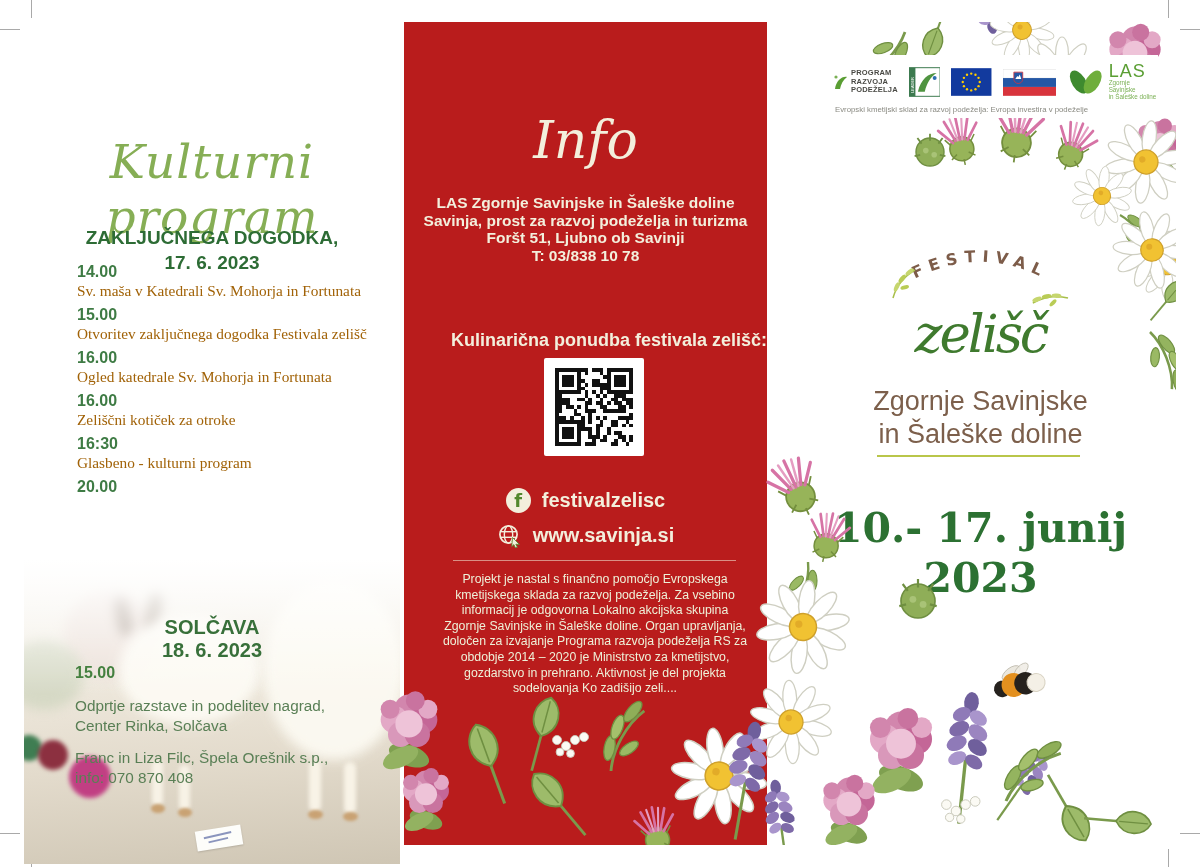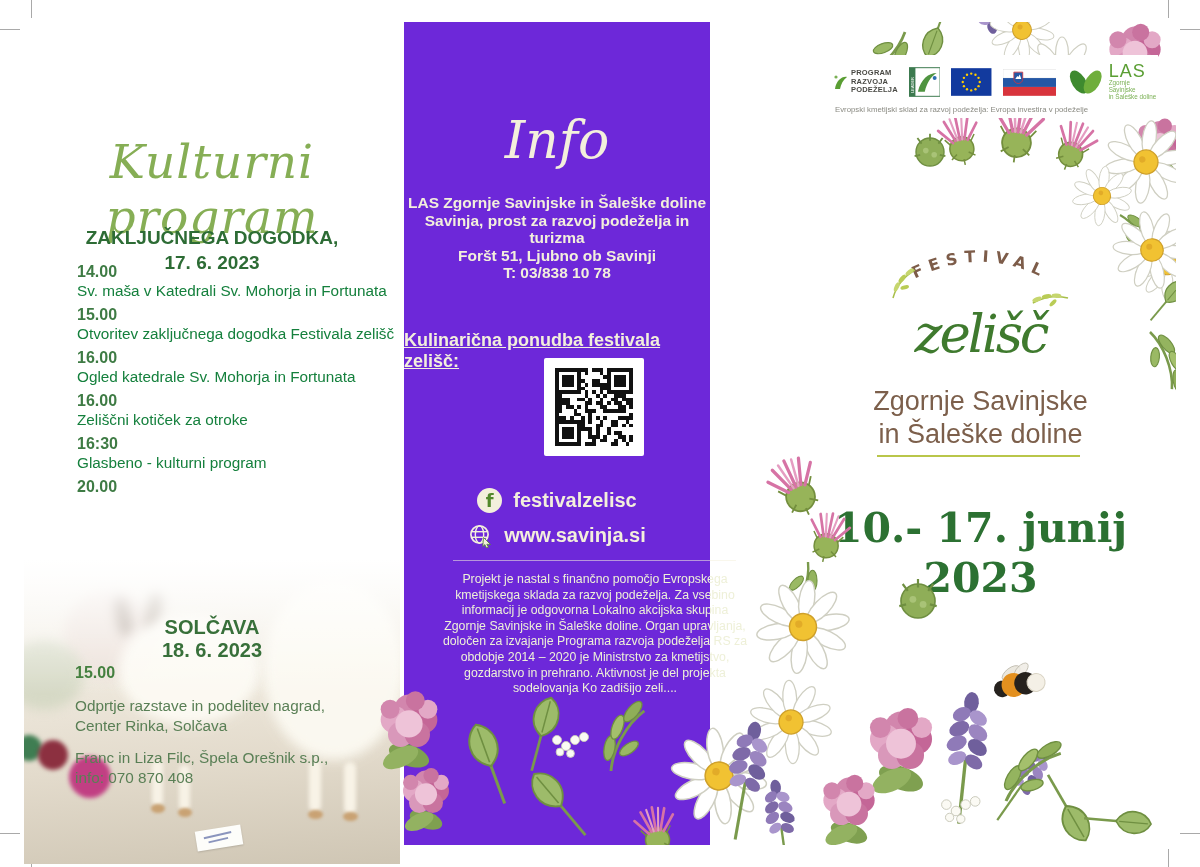--- a/index.html
+++ b/index.html
@@ -2,32 +2,32 @@
 <html><head>
 <meta charset="utf-8">
 <style>
   html,body{margin:0;padding:0;background:#ffffff;}
   .page{position:relative;width:1200px;height:867px;background:#fff;overflow:hidden;
         font-family:"Liberation Sans",sans-serif;}
   .crop{position:absolute;background:#a9a9a9;}
   
   .panel{position:absolute;top:22px;height:823px;}
   .panel-left{left:24px;width:376px;}
-  .panel-mid{left:404px;width:306px;background:#6d28d9;}
+  .panel-mid{left:404px;width:363px;background:#b91c1c;}
   .panel-right{left:785px;width:391px;}
   
   .script{font-family:"DejaVu Serif",serif;font-style:italic;font-weight:400;}
   .kp-title{position:absolute;top:112px;left:0;width:100%;text-align:center;
             font-size:47px;color:#86ae55;letter-spacing:1px;}
   .kp-sub{position:absolute;top:203px;left:0;width:100%;text-align:center;
           font-size:19px;font-weight:700;color:#2d6c35;line-height:25px;}
   .sched{position:absolute;top:240px;left:53px;width:318px;}
   .sched .item{margin-bottom:4px;}
   .sched .t{font-size:16px;font-weight:700;color:#3e7b44;line-height:19px;}
-  .sched .d{font-size:15.3px;color:#15803d;line-height:20px;}
+  .sched .d{font-size:15.3px;color:#a16207;line-height:20px;font-family:Liberation Serif, serif;}
   
   .photo{position:absolute;top:498px;left:0;width:376px;height:344px;overflow:hidden;
          background:linear-gradient(175deg,#fbfaf6 0%,#f2ede3 35%,#e3dbcc 68%,#cfc6b4 100%);}
   .blob{position:absolute;border-radius:50%;filter:blur(6px);}
   .tag{position:absolute;left:172px;top:308px;width:46px;height:20px;background:#fdfdfa;
        transform:rotate(-9deg);box-shadow:0 1px 2px rgba(0,0,0,.15);}
   .tag i{position:absolute;left:8px;top:6px;width:28px;height:2px;background:#8b95bd;transform:rotate(-4deg);}
   .tag i+i{top:11px;width:20px;left:12px;}
   .photo-fade{position:absolute;top:0;left:0;width:100%;height:175px;
               background:linear-gradient(180deg,#ffffff 22%,rgba(255,255,255,0) 100%);}
@@ -36,22 +36,22 @@
   .ex-sub{position:absolute;top:96px;left:0;width:100%;text-align:center;
           font-size:20px;font-weight:700;color:#38703a;line-height:23px;}
   .ex-time{position:absolute;top:144px;left:51px;font-size:16px;font-weight:700;color:#44803f;}
   .ex-desc{position:absolute;top:176px;left:51px;font-size:15.3px;color:#597f55;line-height:20px;}
   .ex-contact{position:absolute;top:228px;left:51px;font-size:15.3px;color:#597f55;line-height:20px;}
   
   .mid-title{position:absolute;top:88px;left:0;width:100%;text-align:center;
              font-size:52px;color:#f3efdc;}
   .addr{position:absolute;top:172px;left:0;width:100%;text-align:center;
         font-size:15.5px;font-weight:600;color:#f3efdc;line-height:17.5px;}
-  .qr-label{position:absolute;top:308px;left:0;width:100%;text-align:left;
-            font-size:18px;font-weight:700;color:#f3efdc;text-decoration:underline;}
+  .qr-label{position:absolute;top:308px;left:0;width:100%;text-align:right;
+            font-size:18px;font-weight:700;color:#f3efdc;}
   .qr-box{position:absolute;top:336px;left:140px;width:100px;height:98px;background:#fff;border-radius:2px;}
   .qr-box svg{position:absolute;left:11px;top:10px;}
   .linkrow{position:absolute;left:0;width:100%;display:flex;justify-content:center;
            align-items:center;gap:11px;color:#f3efdc;font-size:20px;font-weight:700;}
   .fb-row{top:466px;}.web-row{top:501px;}
   .fb-ic{width:25px;height:25px;border-radius:50%;background:#f3efdc;color:#52882c;
          font-weight:800;font-size:18px;line-height:25px;text-align:center;font-family:"DejaVu Sans",sans-serif;}
   .mid-div{position:absolute;top:538px;left:49px;width:283px;height:1px;background:rgba(244,241,220,.55);}
   .disclaimer{position:absolute;top:550px;left:38px;width:306px;text-align:center;
               font-size:12.3px;line-height:15.6px;color:#eef0d8;font-weight:500;}

